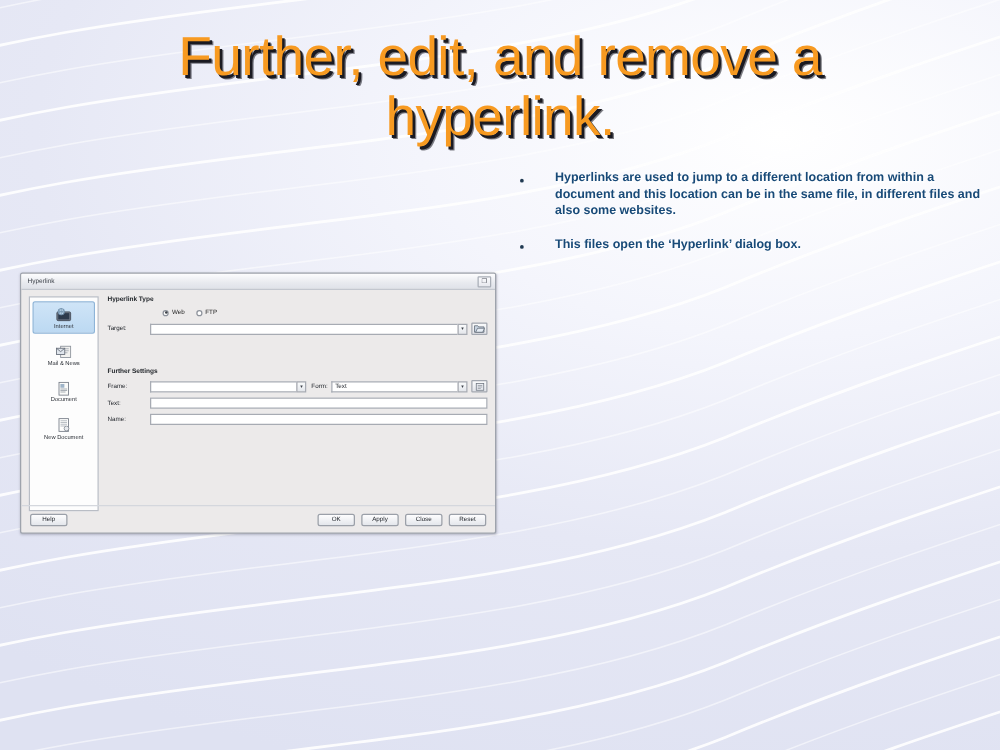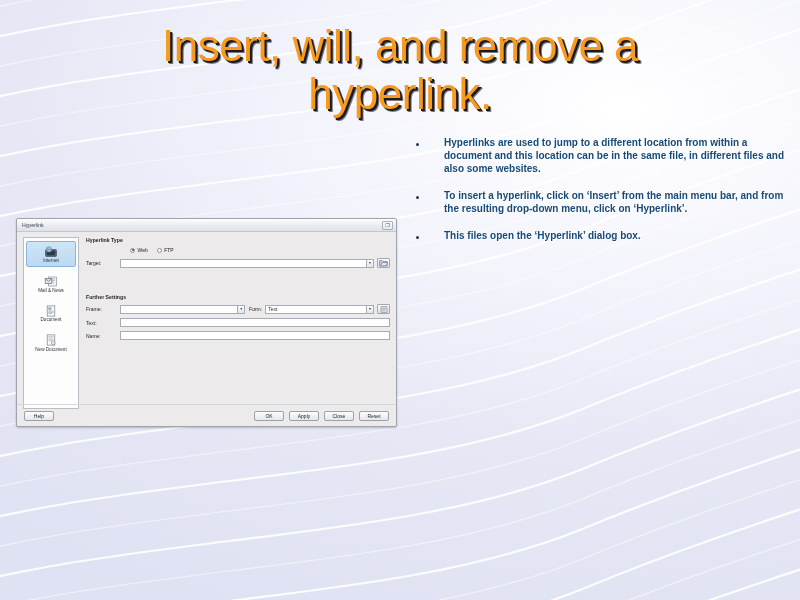--- a/index.html
+++ b/index.html
@@ -198,31 +198,27 @@
         <path d="M-80,520 C140,440 420,460 620,380 C740,330 840,300 960,260"></path>
         <path d="M-80,580 C140,500 420,520 620,440 C740,390 840,360 960,320"></path>
         <path d="M-80,640 C140,560 420,580 620,500 C740,450 840,420 960,380"></path>
         <path d="M-80,700 C140,620 420,640 620,560 C740,510 840,480 960,440"></path>
         <path d="M-80,760 C140,680 420,700 620,620 C740,570 840,540 960,500"></path>
         <path d="M-80,820 C140,740 420,760 620,680 C740,630 840,600 960,560"></path>
       </g>
     </svg>
   </div>
 
-  <div id="title">Insert, will, and remove a
+  <div id="title">Further, edit, and remove a
 hyperlink.</div>
 
   <div id="bullets">
     <div class="bullet">
       <span class="dot"></span>
       <span>Hyperlinks are used to jump to a different location from within a document and this location can be in the same file, in different files and also some websites.</span>
-    </div>
-    <div class="bullet">
-      <span class="dot"></span>
-      <span>To insert a hyperlink, click on ‘Insert’ from the main menu bar, and from the resulting drop-down menu, click on ‘Hyperlink’.</span>
     </div>
     <div class="bullet">
       <span class="dot"></span>
       <span>This files open the ‘Hyperlink’ dialog box.</span>
     </div>
   </div>
 
   <div id="dialog">
 
     <div id="dlg-titlebar">

